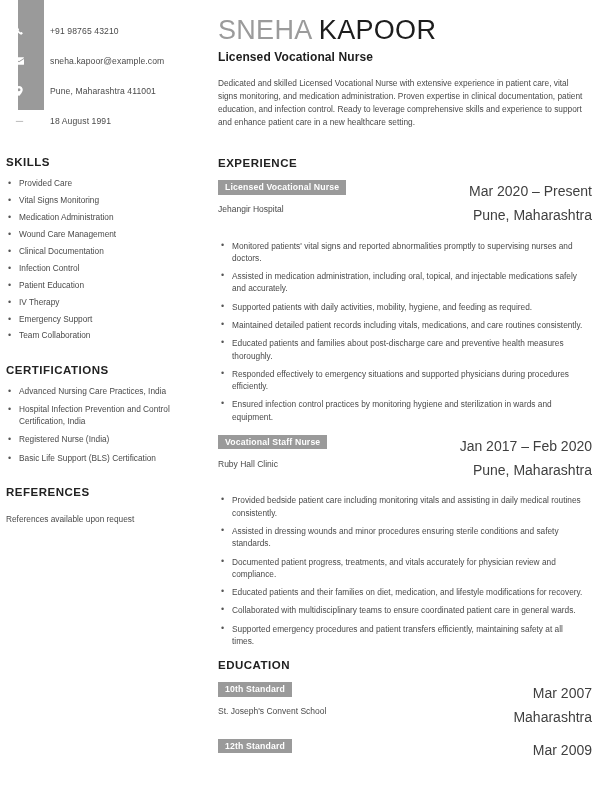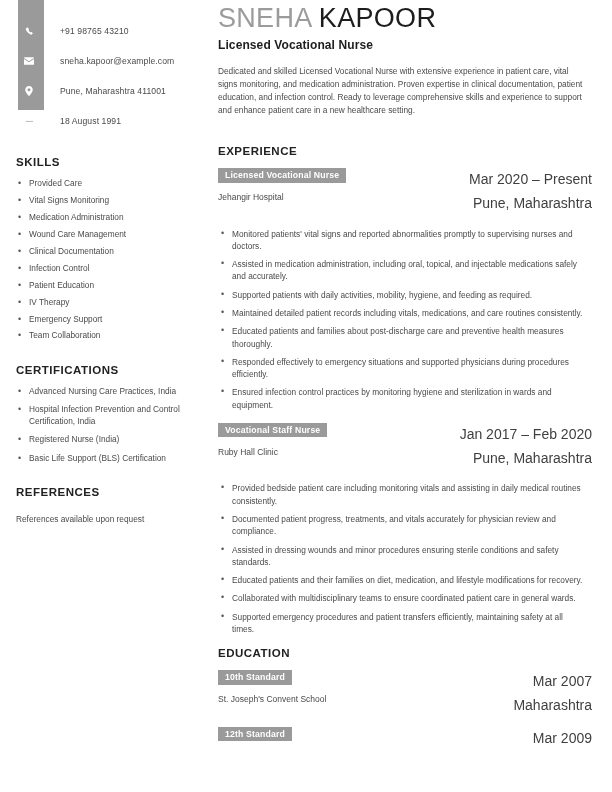--- a/index.html
+++ b/index.html
@@ -9,21 +9,21 @@
     font-family:"Liberation Sans", sans-serif;
     color:#3a3a3a;
     overflow:hidden;
   }
   .page { position:relative; width:612px; height:792px; background:#fff; }
 
   
   .left-col {
     position:absolute; left:0; top:0;
     width:210px; height:792px;
-    padding-left:16px; padding-right:10px;
+    padding-left:6px; padding-right:10px;
   }
   .contact-bar {
     position:absolute; left:18px; top:0;
     width:26px; height:110px;
     background:#9a9a9a;
   }
   .contact-list { position:relative; padding-top:18px; }
   .contact-row {
     display:flex; align-items:center;
     height:26px; margin-bottom:4px;
@@ -55,21 +55,21 @@
   ul.left-list li::before {
     content:"\2022";
     position:absolute; left:2px; top:-1px;
     color:#555; font-size:9px;
   }
   ul.left-list.cert li { margin-bottom:7px; }
   .ref-text { font-size:8.3px; color:#4a4a4a; line-height:1.4; margin-top:16px; }
 
   
   .right-col {
-    position:absolute; left:218px; top:4px;
+    position:absolute; left:218px; top:16px;
     width:374px; 
   }
   .name-line {
     font-size:27px; font-weight:300;
     letter-spacing:.3px; line-height:1.1;
     white-space:nowrap; margin-bottom:4px;
   }
   .name-first { color:#9b9b9b; }
   .name-last  { color:#1d1d1d; }
   .job-title {
@@ -228,22 +228,22 @@
         <span class="badge">Vocational Staff Nurse</span>
         <span class="entry-right">Jan 2017 – Feb 2020</span>
       </div>
       <div class="entry-bottom">
         <span class="org">Ruby Hall Clinic</span>
         <span class="entry-right">Pune, Maharashtra</span>
       </div>
     </div>
     <ul class="bullets">
       <li>Provided bedside patient care including monitoring vitals and assisting in daily medical routines consistently.</li>
+      <li>Assisted in dressing wounds and minor procedures ensuring sterile conditions and safety standards.</li>
       <li>Documented patient progress, treatments, and vitals accurately for physician review and compliance.</li>
-      <li>Assisted in dressing wounds and minor procedures ensuring sterile conditions and safety standards.</li>
       <li>Educated patients and their families on diet, medication, and lifestyle modifications for recovery.</li>
       <li>Collaborated with multidisciplinary teams to ensure coordinated patient care in general wards.</li>
       <li>Supported emergency procedures and patient transfers efficiently, maintaining safety at all times.</li>
     </ul>
 
     <div class="sec-head-right">EDUCATION</div>
 
     <div class="edu-entry">
       <div class="entry-top">
         <span class="badge">10th Standard</span>

